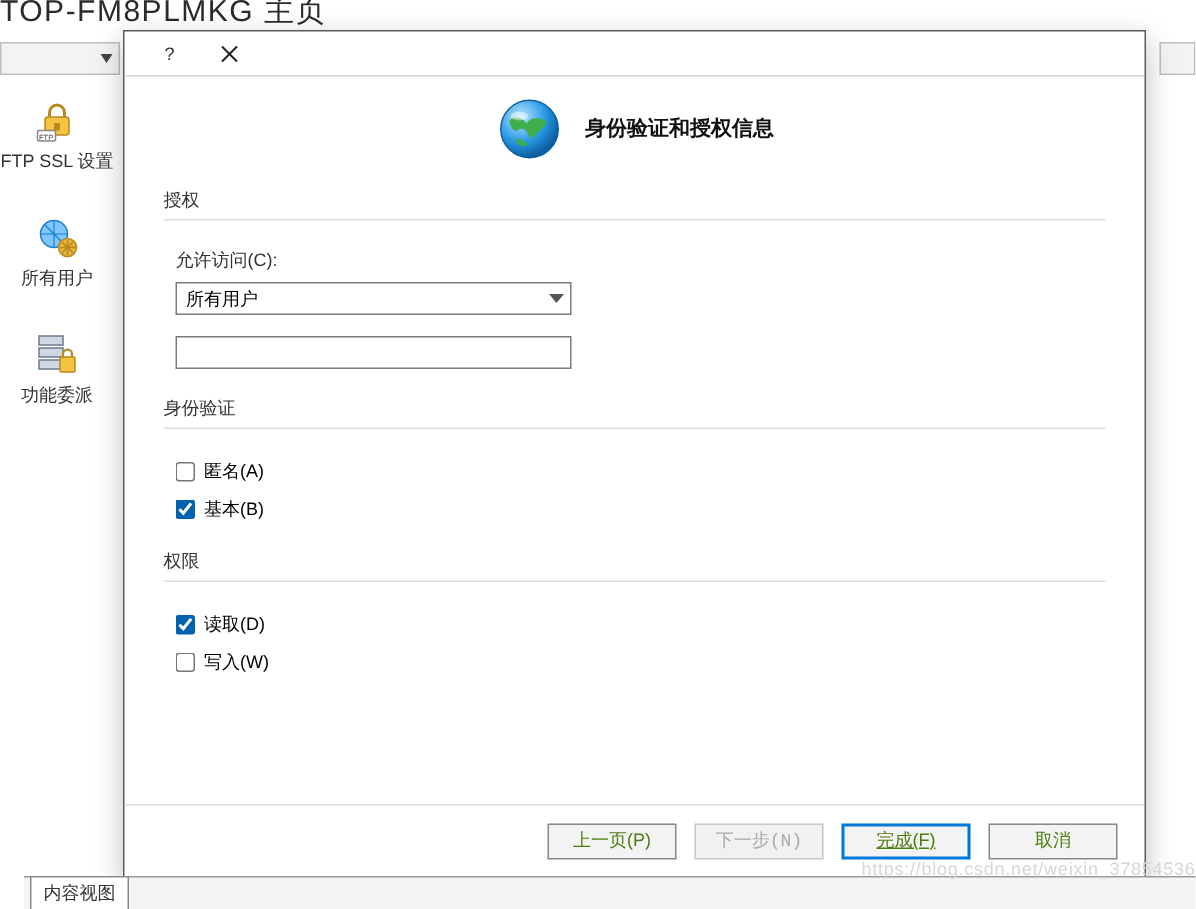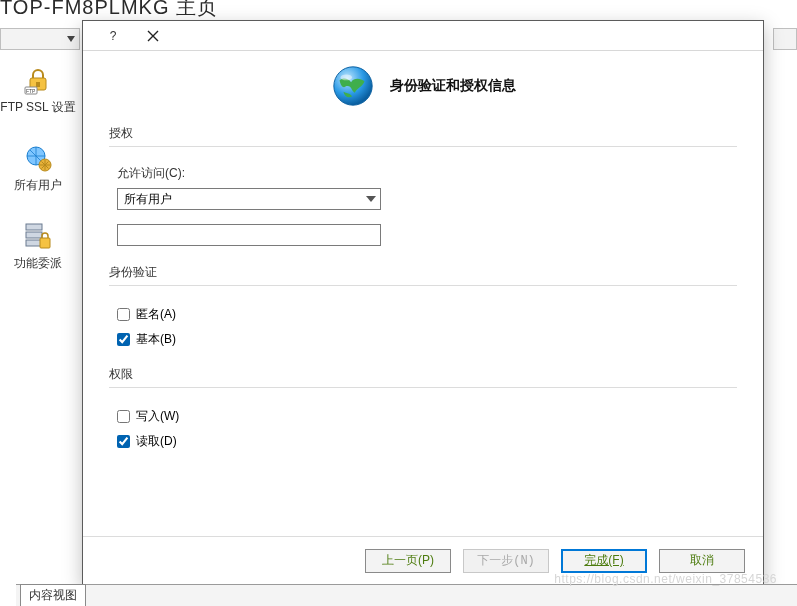--- a/index.html
+++ b/index.html
@@ -103,21 +103,21 @@
     display:flex; align-items:center; justify-content:flex-end;
     padding: 0 18px; gap:12px;
   }
   .btn {
     min-width:86px; height:24px; border:1px solid #8a8a8a; background:#f3f3f3;
     display:flex; align-items:center; justify-content:center; font-size:12px; color:#4d7c0f;
   }
   .btn.primary { border:2px solid #0078d7;text-decoration:underline; }
   .btn.disabled { color:#a9a9a9; border-color:#c8c8c8; background:#f1f1f1;font-family:Liberation Mono, monospace; }
   .watermark {
-    position:absolute; right:20px; bottom:20px; color:#d6d6d6; font-size:12px; letter-spacing:0.5px;
+    position:absolute; right:0; bottom:20px; color:#d6d6d6; font-size:12px; letter-spacing:0.5px;
     pointer-events:none;
   }
   .toolbar-right {
     position:absolute; top:28px; right:0; width:24px; height:22px;
     border:1px solid #bfbfbf; background:#f3f3f3;
   }
 </style>
 </head>
 <body>
 
@@ -213,26 +213,26 @@
           <input type="checkbox" checked="" style="">
           <span>基本(B)</span>
         </label>
       </div>
     </div>
 
     <div class="group">
       <div class="group-title">权限</div>
       <div class="group-body">
         <label class="chk-row">
+          <input type="checkbox" checked="" style="">
+          <span>读取(D)</span>
+        </label>
+        <label class="chk-row">
           <input type="checkbox" style="">
           <span>写入(W)</span>
-        </label>
-        <label class="chk-row">
-          <input type="checkbox" checked="" style="">
-          <span>读取(D)</span>
         </label>
       </div>
     </div>
 
   </div>
 
   <div class="footer">
     <div class="btn">上一页(P)</div>
     <div class="btn disabled">下一步(N)</div>
     <div class="btn primary">完成(F)</div>

